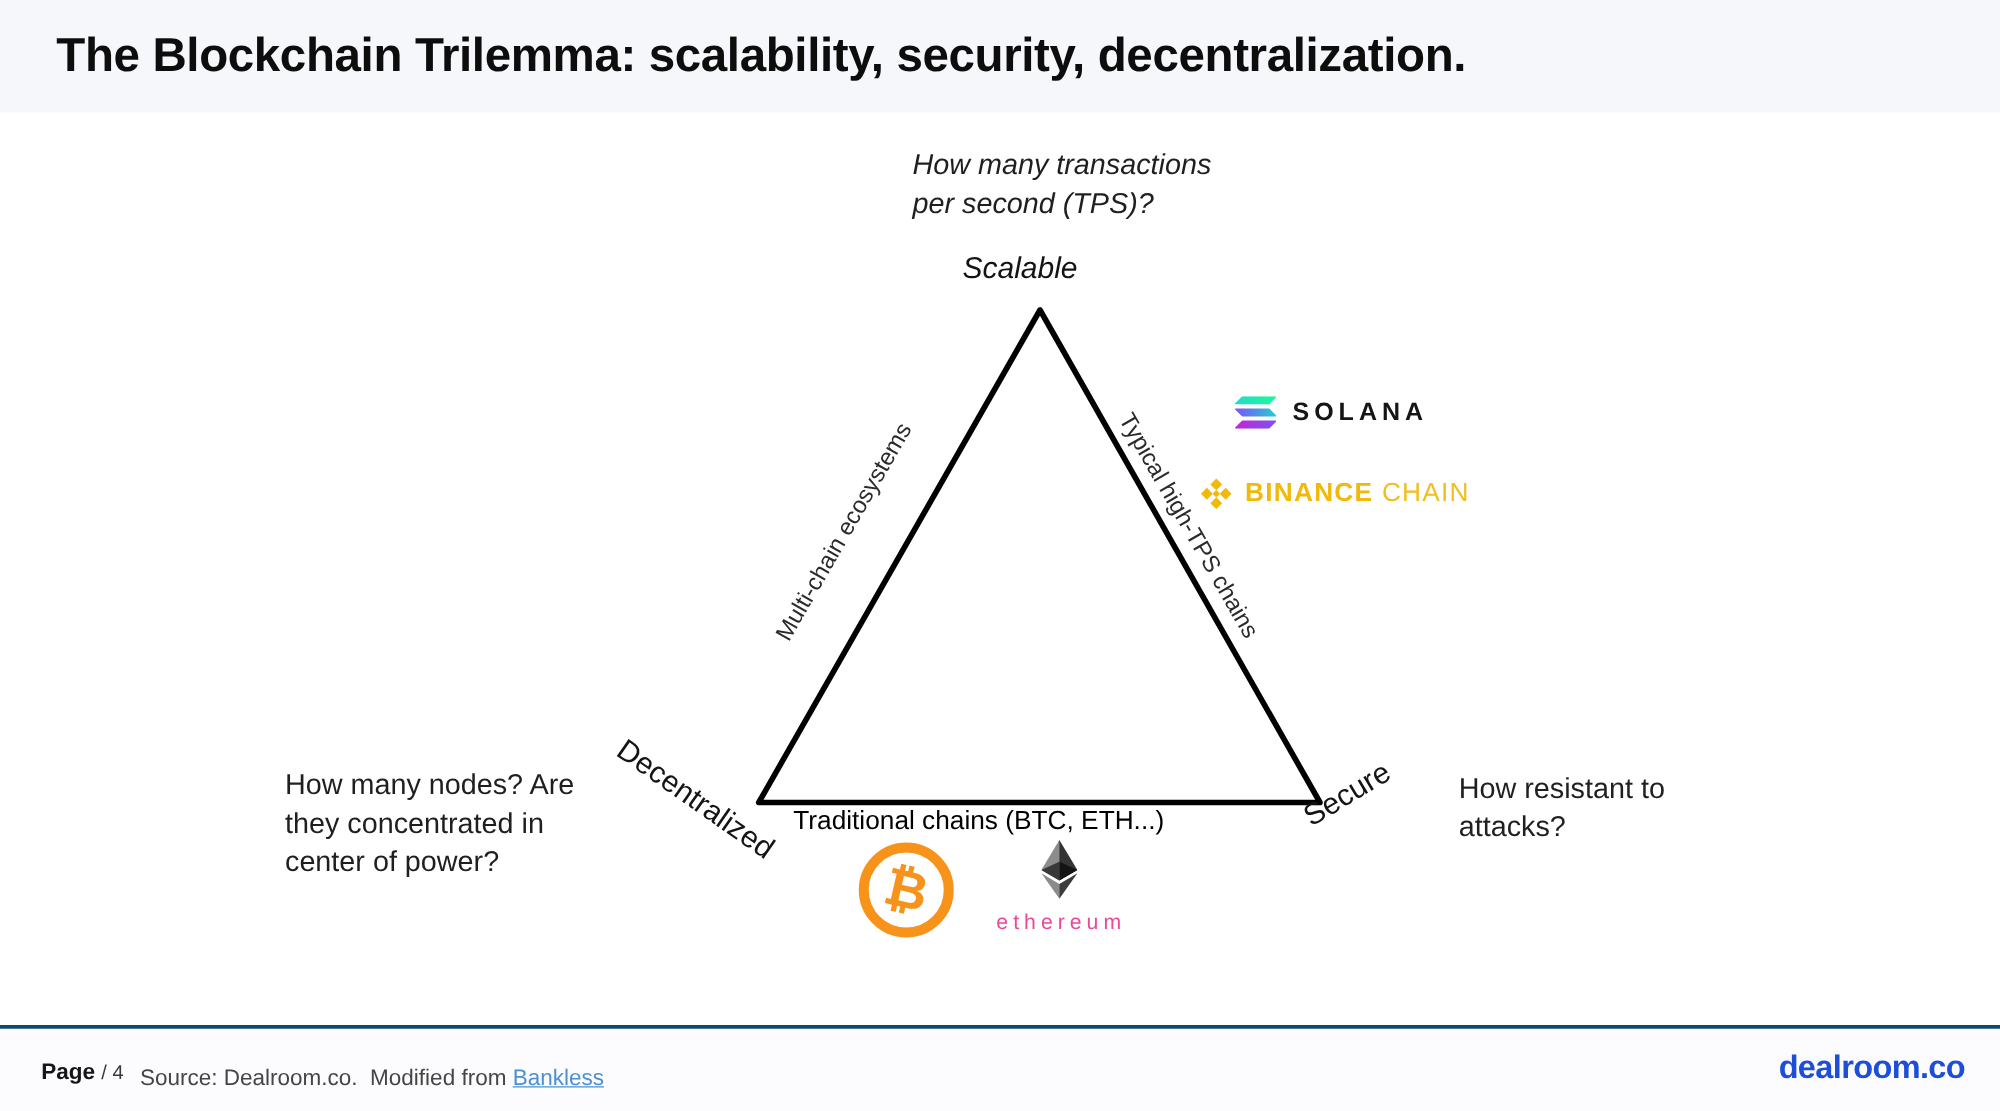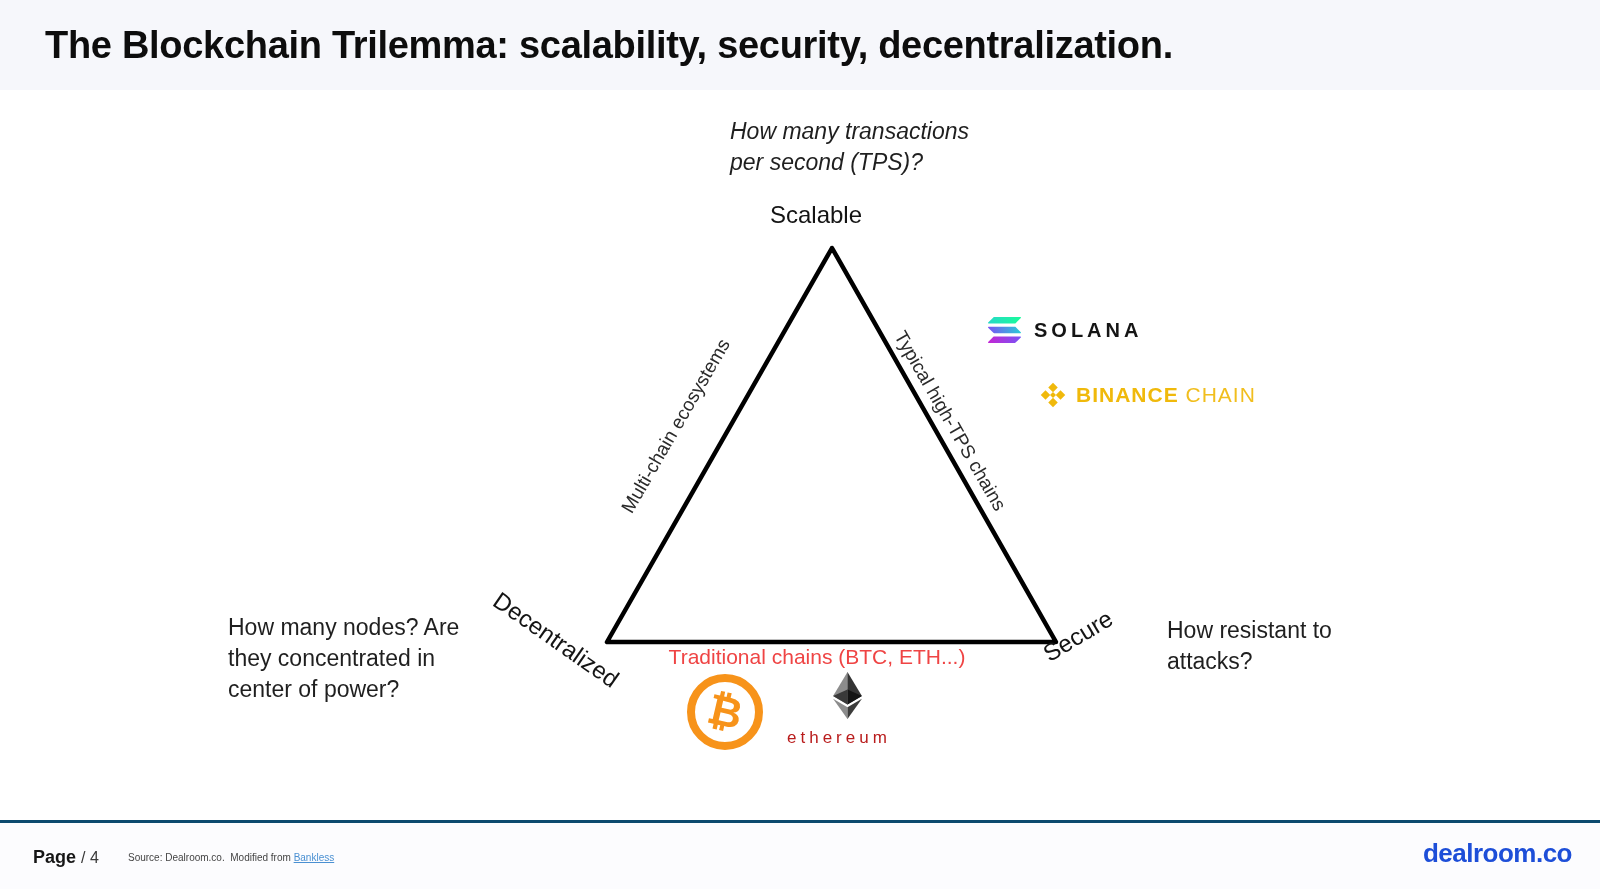--- a/index.html
+++ b/index.html
@@ -23,66 +23,66 @@
 
   
   svg.triangle{position:absolute;left:0;top:0;pointer-events:none;}
 
   
   .annot{font-size:23px;line-height:31px;color:#1f1f1f;white-space:pre-line;}
   .vertex-label{font-size:24px;color:#141414;text-align:center;}
   .edge-label{font-size:19px;color:#2b2b2b;text-align:center;white-space:nowrap;}
 
   .annot-top{left:730px;top:116px;font-style:italic;}
-  .label-scalable{left:756px;top:201px;width:120px;}
+  .label-scalable{left:756px;top:201px;width:120px;font-style:italic;}
   .edge-left{left:556px;top:415px;width:240px;transform:rotate(-60deg);}
   .edge-right{left:830px;top:410px;width:240px;transform:rotate(60deg);}
-  .edge-bottom{left:667px;top:645px;width:300px;font-size:21px;color:#ef4444;text-align:center;}
+  .edge-bottom{left:633px;top:645px;width:300px;font-size:21px;color:#000000;text-align:center;}
   .label-decentralized{left:471px;top:626px;width:170px;transform:rotate(35deg);}
   .label-secure{left:1023px;top:622px;width:110px;transform:rotate(-31deg);}
   .annot-left{left:228px;top:612px;}
   .annot-right{left:1167px;top:615px;}
 
   
   .solana{left:988px;top:317px;display:flex;align-items:center;gap:13px;}
   .solana .word{font-size:20px;font-weight:bold;letter-spacing:4px;color:#151515;}
 
   
-  .binance{left:1038px;top:380px;display:flex;align-items:center;gap:8px;}
+  .binance{left:958px;top:380px;display:flex;align-items:center;gap:8px;}
   .binance .word{font-size:21px;letter-spacing:1px;color:#F0B90B;white-space:nowrap;}
   .binance .word b{font-weight:bold;}
   .binance .word .light{font-weight:normal;opacity:.92;}
 
   
   .bitcoin{
     left:687px;top:674px;width:60px;height:60px;
     border:8px solid #F7931A;border-radius:50%;
     display:flex;align-items:center;justify-content:center;background:#fff;
   }
   .bitcoin .sym{
     font-family:"DejaVu Sans",sans-serif;
     font-size:42px;font-weight:bold;color:#F7931A;
     transform:rotate(13deg);line-height:1;
   }
 
   
   .eth-icon{left:833px;top:672px;}
   .eth-word{
-    left:787px;top:728px;width:124px;
-    font-size:17px;letter-spacing:4px;color:#b91c1c;
+    left:787px;top:728px;width:124px;text-align:center;
+    font-size:17px;letter-spacing:4px;color:#ec4899;
   }
 
   
   .footer{
     position:absolute;left:0;top:820px;width:1600px;height:69px;
     background:#fcfcfe;border-top:3px solid #0c4a6e;
   }
   .footer .page{position:absolute;left:33px;top:24px;font-size:16px;color:#3a3a3a;}
   .footer .page b{font-size:18px;color:#161616;margin-right:5px;}
-  .footer .source{position:absolute;left:128px;top:29px;font-size:10px;color:#454545;}
+  .footer .source{position:absolute;left:112px;top:29px;font-size:18px;color:#454545;}
   .footer .source a{color:#4A90D2;text-decoration:underline;cursor:pointer;}
   .footer .brand{
     position:absolute;right:28px;top:15px;
     font-size:26px;font-weight:bold;color:#1d4ed8;letter-spacing:-0.5px;
   }
 </style>
 </head>
 <body>
 
 <div class="header">

